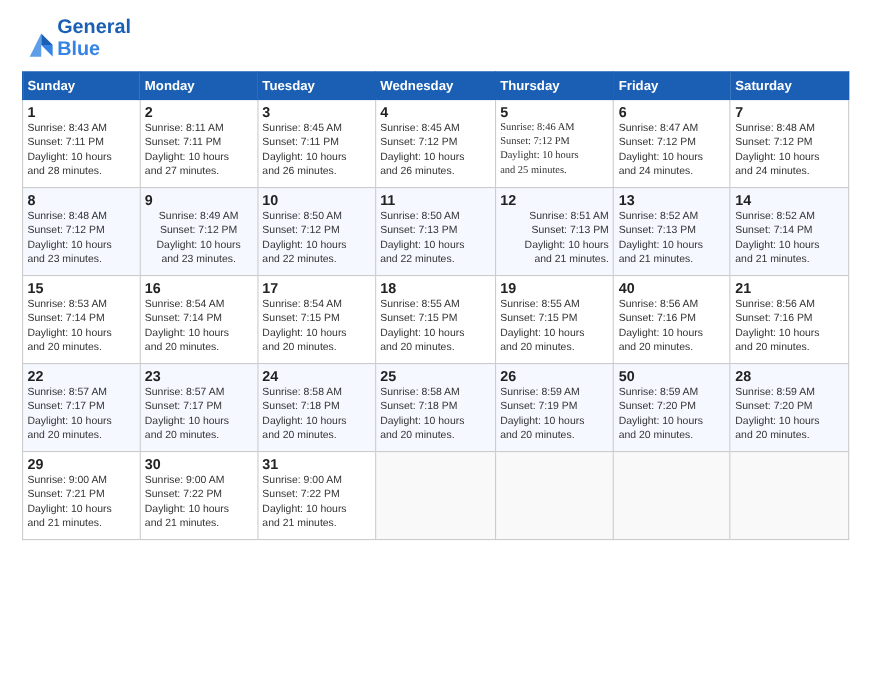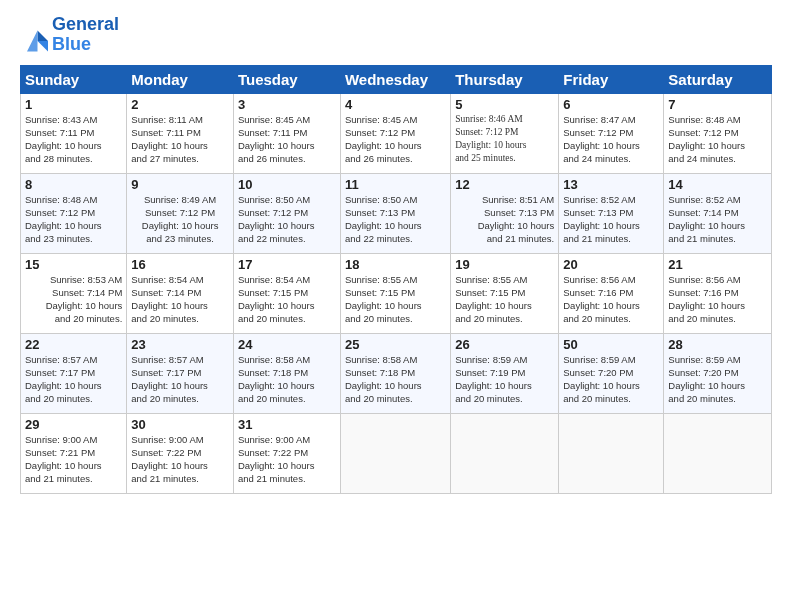--- a/index.html
+++ b/index.html
@@ -54,21 +54,21 @@
     .calendar {
       width: 100%;
       border-collapse: collapse;
       font-size: 10.5px;
     }
     .calendar th {
       background: #1a5fb4;
       color: white;
       padding: 5px 4px;
       text-align: left;
-      font-size: 15px;
+      font-size: 12px;
       font-weight: bold;
       border: 1px solid #1a5fb4;
       margin-top: 32px;
     }
     .calendar td {
       border: 1px solid #ccc;
       vertical-align: top;
       padding: 3px 4px;
       width: 113px;
       height: 80px;
@@ -227,21 +227,21 @@
             <span class="day-num">14</span>
             <div class="day-info" style="white-space: pre-line;">Sunrise: 8:52 AM
 Sunset: 7:14 PM
 Daylight: 10 hours
 and 21 minutes.</div>
           </td>
         </tr>
         <tr>
           <td>
             <span class="day-num">15</span>
-            <div class="day-info" style="white-space: pre-line; text-align: right;">Sunrise: 8:53 AM
+            <div class="day-info" style="white-space: pre-line;">Sunrise: 8:53 AM
 Sunset: 7:14 PM
 Daylight: 10 hours
 and 20 minutes.</div>
           </td>
           <td>
             <span class="day-num">16</span>
             <div class="day-info" style="white-space: pre-line;">Sunrise: 8:54 AM
 Sunset: 7:14 PM
 Daylight: 10 hours
 and 20 minutes.</div>
@@ -261,21 +261,21 @@
 and 20 minutes.</div>
           </td>
           <td>
             <span class="day-num">19</span>
             <div class="day-info" style="white-space: pre-line;">Sunrise: 8:55 AM
 Sunset: 7:15 PM
 Daylight: 10 hours
 and 20 minutes.</div>
           </td>
           <td>
-            <span class="day-num">20</span>
+            <span class="day-num">40</span>
             <div class="day-info" style="white-space: pre-line;">Sunrise: 8:56 AM
 Sunset: 7:16 PM
 Daylight: 10 hours
 and 20 minutes.</div>
           </td>
           <td>
             <span class="day-num">21</span>
             <div class="day-info" style="white-space: pre-line;">Sunrise: 8:56 AM
 Sunset: 7:16 PM
 Daylight: 10 hours

